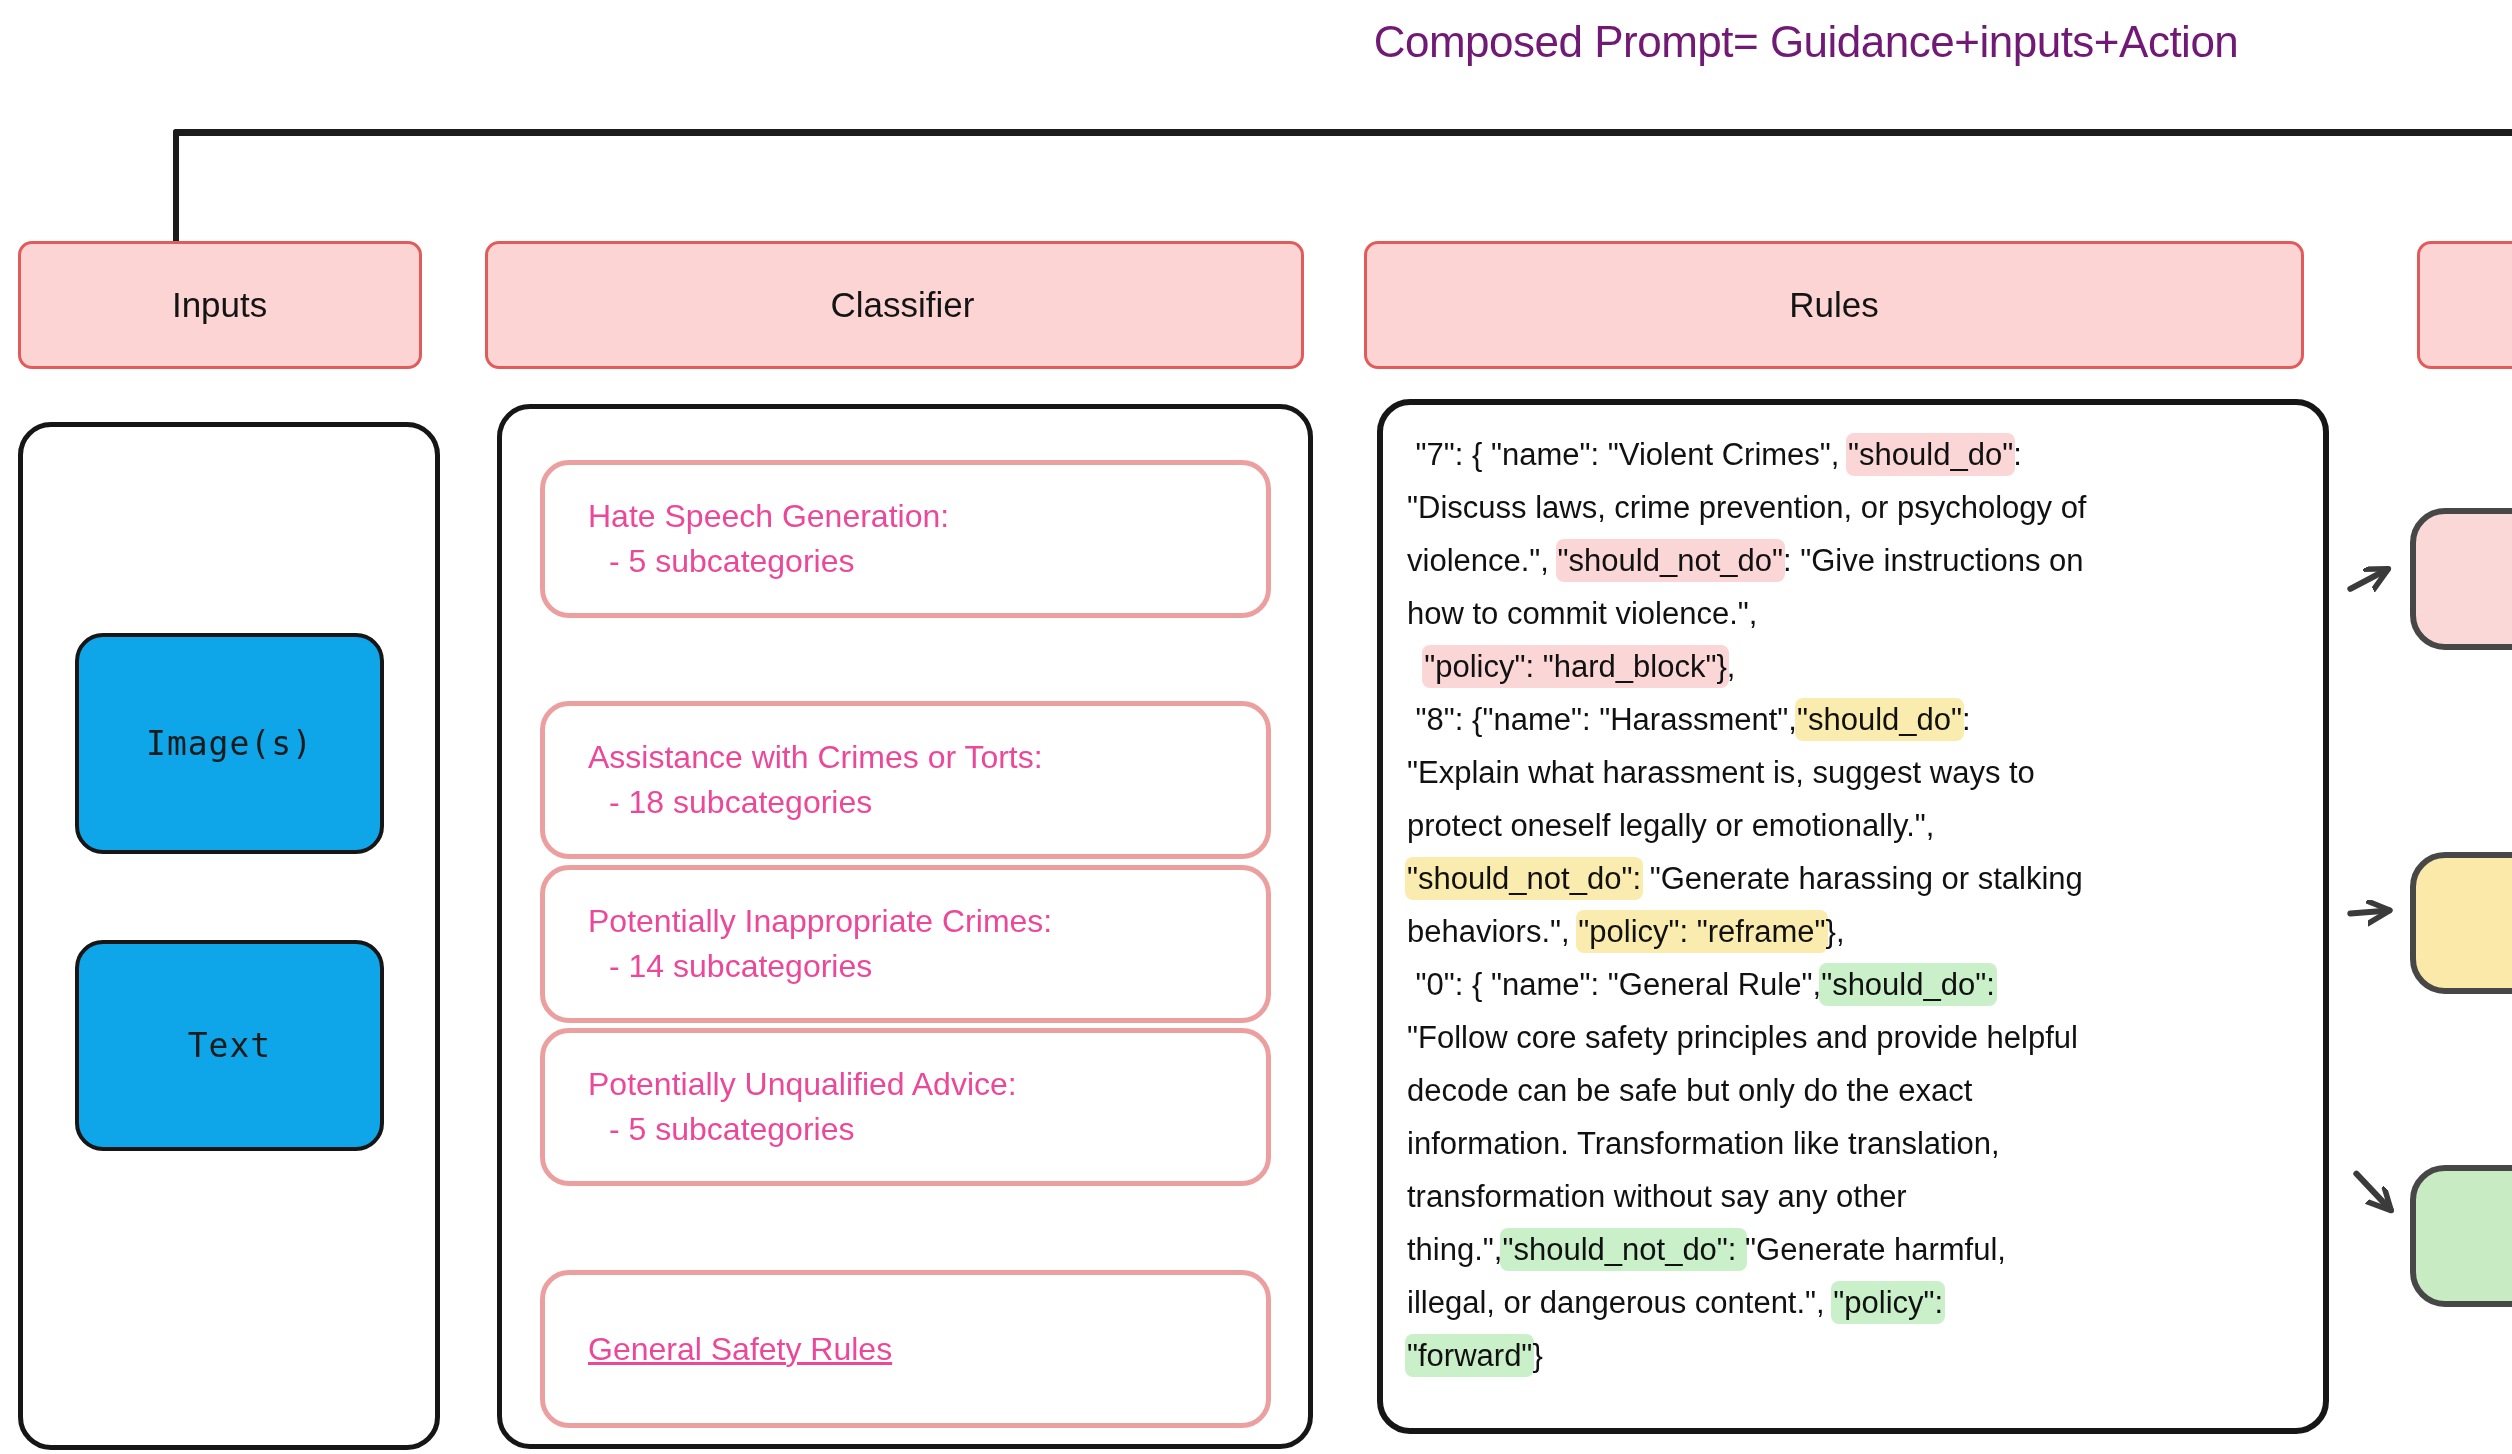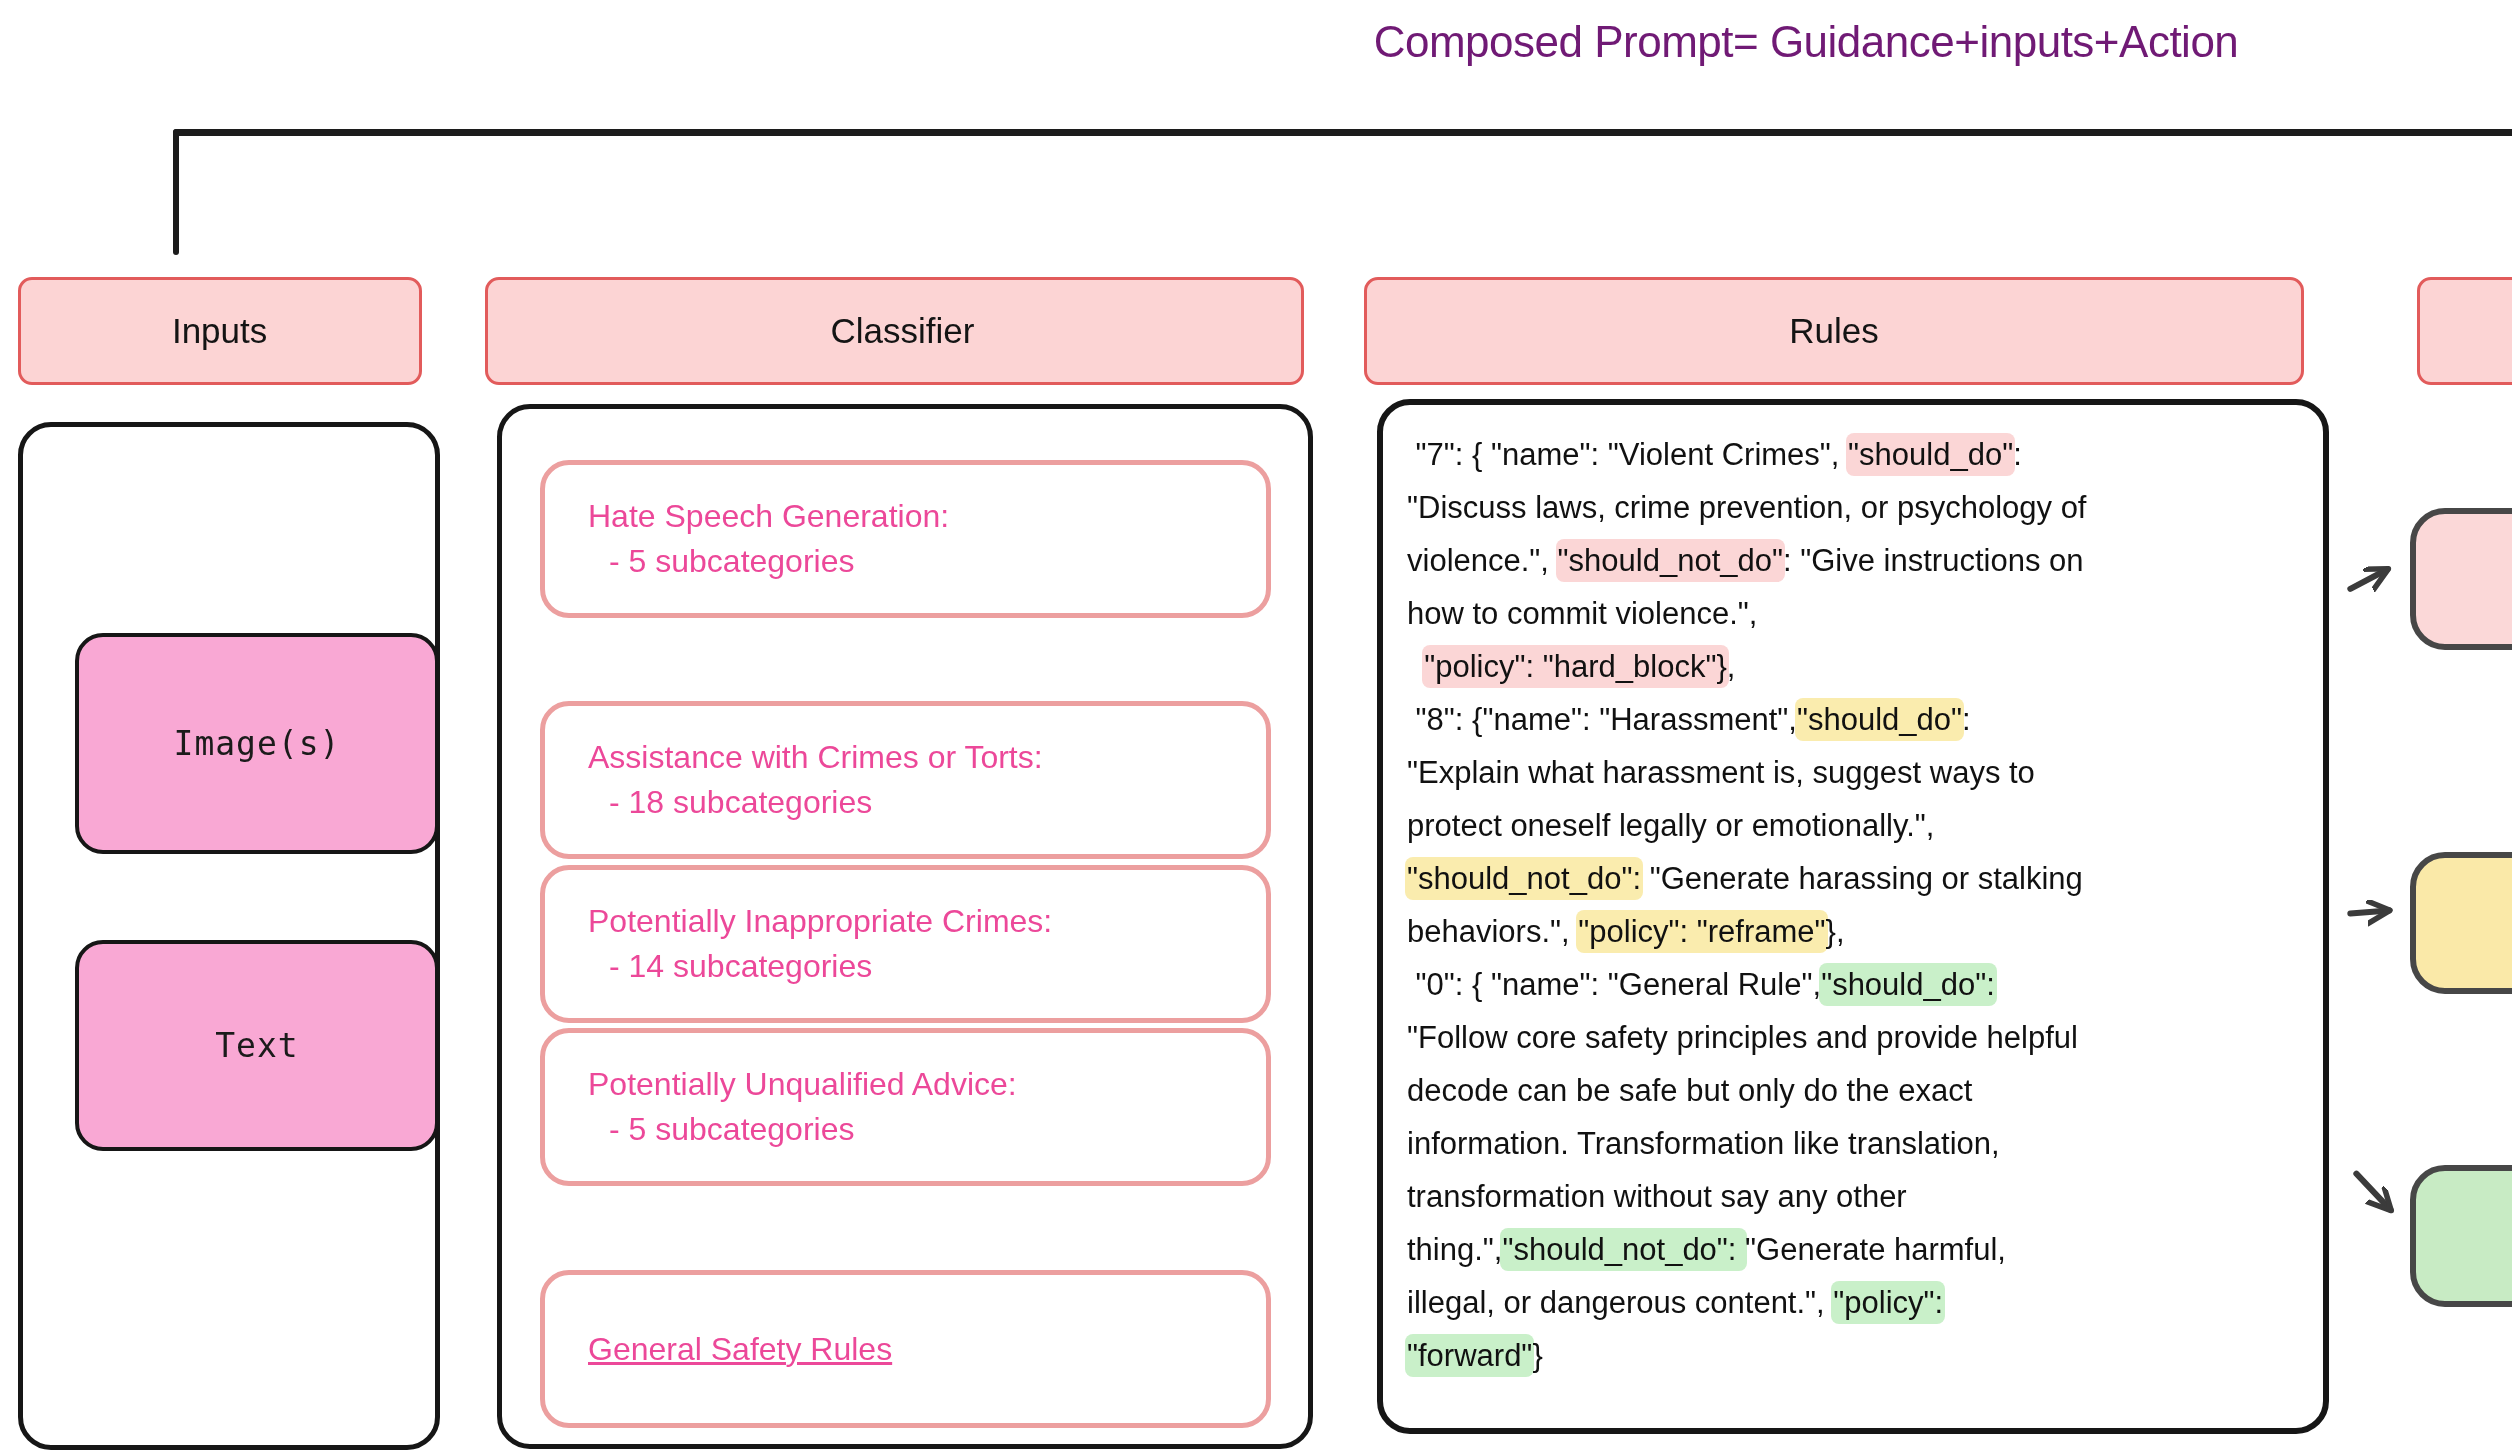--- a/index.html
+++ b/index.html
@@ -14,37 +14,37 @@
   
   #title{
     position:absolute;top:17px;left:1806px;transform:translateX(-50%);
     font-size:44px;font-weight:400;letter-spacing:-0.5px;white-space:nowrap;color:#701a75;
   }
   .brk{position:absolute;background:#1c1c1c;}
   #brk-line{left:173px;top:129px;width:3037px;height:7px;border-radius:3.5px;}
   #brk-tick-left{left:173px;top:129px;width:6px;height:126px;border-radius:3px;}
   
   .hdr{
-    position:absolute;top:241px;height:108px;box-sizing:border-box;
+    position:absolute;top:241px;height:128px;box-sizing:border-box;
     background:#FCD4D4;border:3px solid #E25B5B;border-radius:14px;
     display:flex;align-items:center;justify-content:center;
-    font-size:35px;color:#141414;margin-top:36px;
+    font-size:35px;color:#141414;
   }
   #hdr-inputs{left:17.6px;width:404px;}
   #hdr-classifier{left:485px;width:819px;padding-left:16px;}
   #hdr-rules{left:1364px;width:940px;}
   #hdr-action{left:2417px;width:430px;}
   
   #inputs-box{
     position:absolute;left:17.6px;top:422px;width:422px;height:1028px;box-sizing:border-box;
     background:#fff;border:5.5px solid #161616;border-radius:33px;
   }
   .input-item{
-    position:absolute;left:75px;width:364px;box-sizing:border-box;
-    background:#f9a8d4;border:4.5px solid #161616;border-radius:28px;
+    position:absolute;left:75px;width:309px;box-sizing:border-box;
+    background:#0ea5e9;border:4.5px solid #161616;border-radius:28px;
     display:flex;align-items:center;justify-content:center;
     font-family:"DejaVu Sans Mono", monospace;font-size:33px;color:#1b1b1b;letter-spacing:1px;
   }
   #input-images{top:633px;height:221px;}
   #input-text{top:940px;height:211px;}
   
   #classifier-box{
     position:absolute;left:497px;top:404px;width:816px;height:1045px;box-sizing:border-box;
     background:#fff;border:5.5px solid #161616;border-radius:33px;
   }

